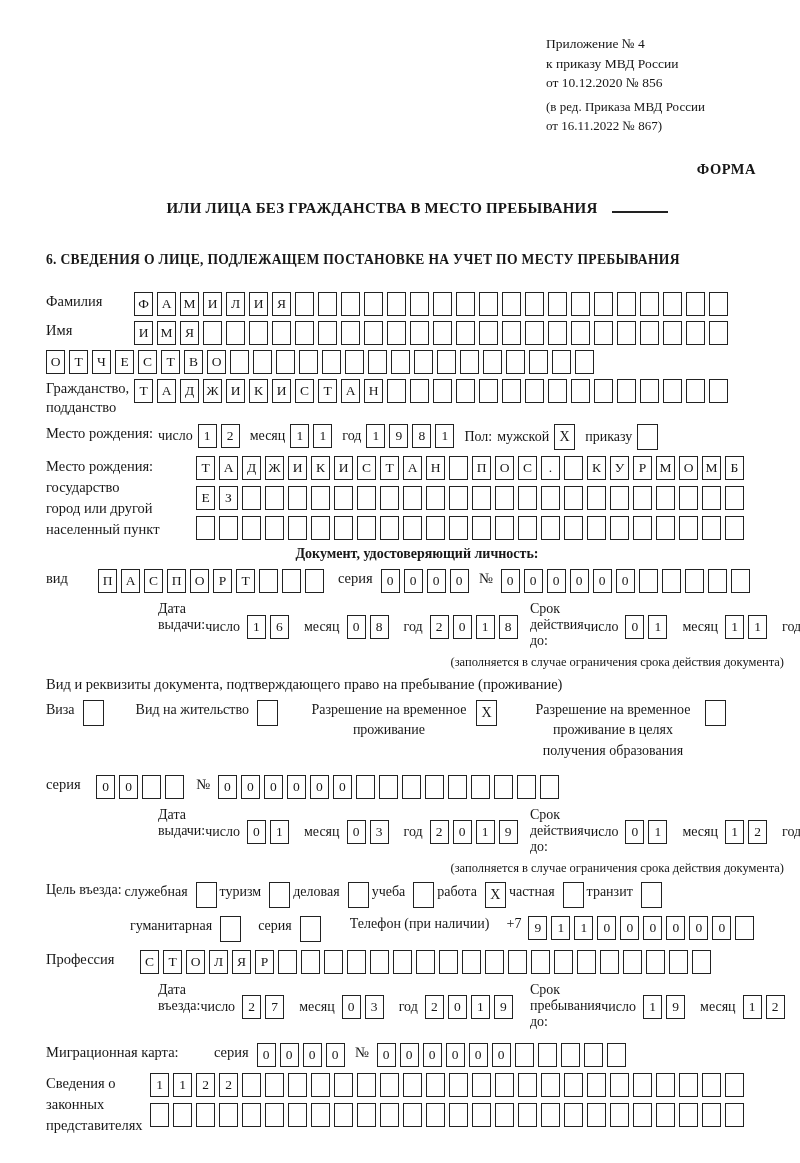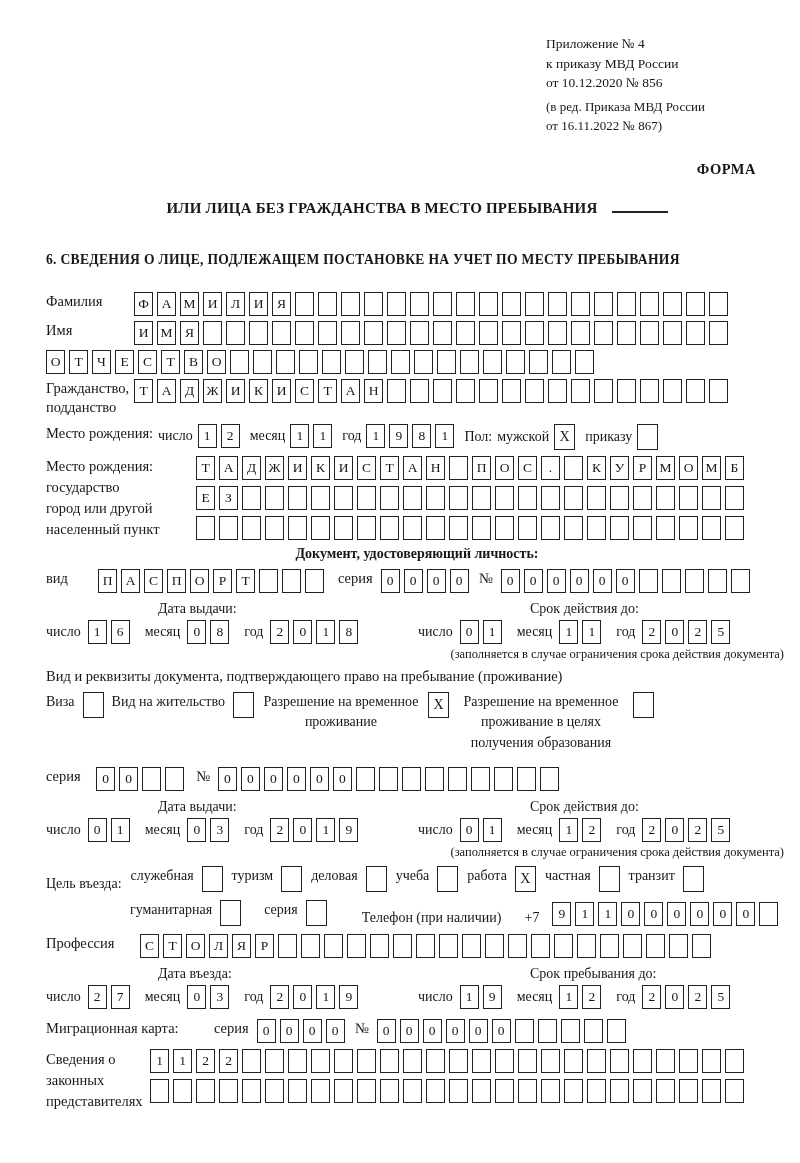--- a/index.html
+++ b/index.html
@@ -32,36 +32,36 @@
   }
   .cb .cell{width:19px;height:24px;line-height:24px;font-size:14px;}
   .cellcol{display:flex;flex-direction:column;gap:6px;}
   
   .doc-hdr{text-align:center;font-weight:bold;font-size:14px;margin:6px 0 7px 0;}
   
   .grp{display:flex;align-items:center;gap:5px;margin-right:10px;}
   .grp .glabel{font-size:14px;}
   
   .datecols{display:flex;margin-top:8px;margin-bottom:2px;}
-  .datecol{display:flex;flex-direction:column;}
+  .datecol{display:flex;flex-direction:row;}
   .datecol.left{width:372px;flex-shrink:0;}
   .datehdr{font-size:14px;padding-left:112px;margin-bottom:3px;}
   .dategrp{display:flex;align-items:center;gap:5px;}
   .dategrp .dlabel{font-size:14px;margin-right:2px;}
   .dategrp .mlabel{margin-left:10px;}
   .datenote{font-size:12.5px;text-align:right;padding-right:4px;margin-top:3px;margin-bottom:6px;}
   
   .introline{font-size:14.5px;margin-bottom:7px;}
-  .opts{display:flex;align-items:flex-start;gap:8px;margin-top:4px;margin-bottom:14px;}
+  .opts{display:flex;align-items:flex-start;gap:32px;margin-top:4px;margin-bottom:14px;}
   .opt{display:flex;align-items:flex-start;gap:8px;}
   .opt .olabel{font-size:14px;line-height:1.45;}
   .opt .olabel.wrap1{width:158px;text-align:center;}
   .opt .olabel.wrap2{width:168px;text-align:center;}
   
-  .purposes{display:flex;align-items:flex-end;gap:9px;margin-bottom:8px;flex-wrap:nowrap;}
+  .purposes{display:flex;align-items:flex-start;gap:3px;margin-bottom:8px;flex-wrap:nowrap;}
   .purposes .plabel{font-size:14px;flex-shrink:0;}
   .indent{margin-left:84px;}
   .phone-gap{margin-left:26px;}
   .prefix{font-size:14px;margin-left:14px;margin-right:4px;}
   
   .glabels div{font-size:14.5px;line-height:1.45;}
   .mt6{margin-top:6px;}
   .mt10{margin-top:10px;}
 </style>
 </head>

